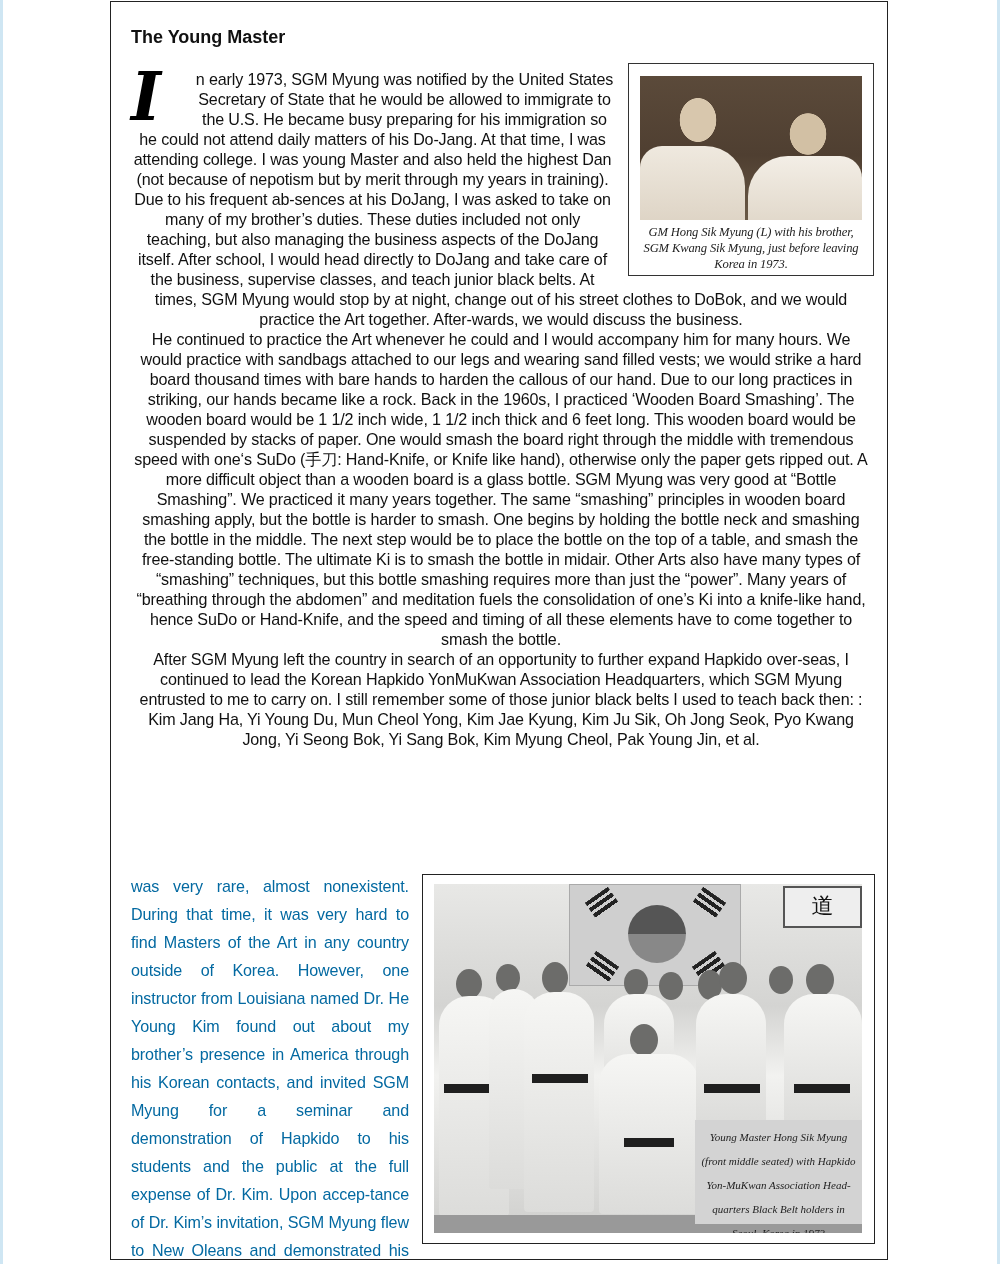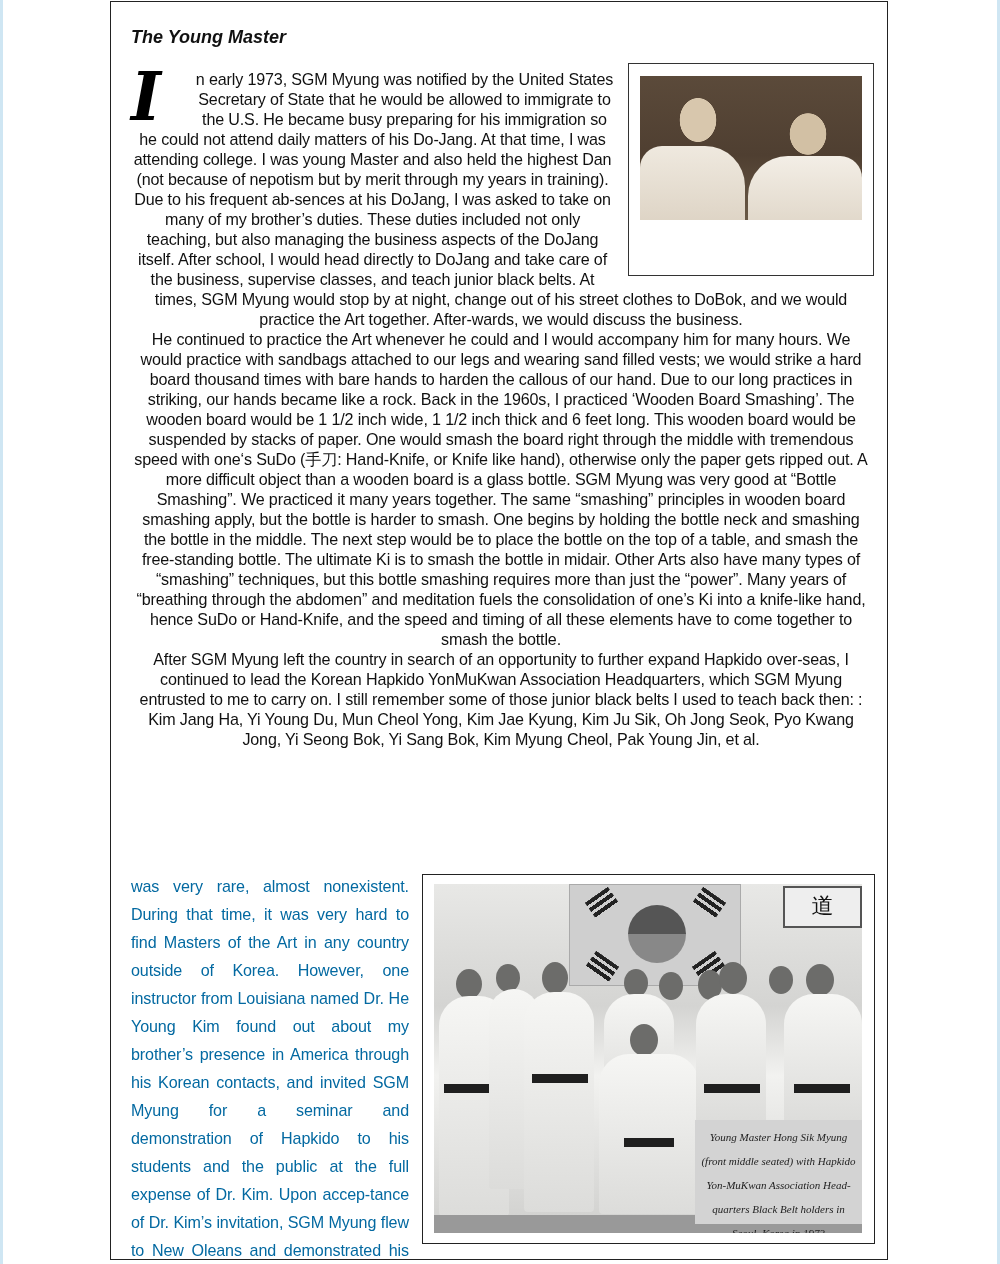--- a/index.html
+++ b/index.html
@@ -10,21 +10,21 @@
     color: #111;
   }
   .edge-left { position: absolute; left: 0; top: 0; width: 3px; height: 1264px; background: #cfe6f3; }
   .edge-right { position: absolute; right: 0; top: 0; width: 3px; height: 1264px; background: #cfe6f3; }
   .page-frame {
     position: absolute; left: 110px; top: 1px; width: 778px; height: 1259px;
     border: 1.5px solid #222; box-sizing: border-box;
   }
   .title {
     position: absolute; left: 131px; top: 27px;
-    font-size: 18px; font-weight: bold; color: #111; margin: 0; font-style: italic;
+    font-size: 18px; font-weight: bold; color: #111; margin: 0;
   }
   .body-text {
     position: absolute; left: 131px; top: 69px; width: 740px;
     font-size: 16.1px; line-height: 20px; color: #111;
     letter-spacing: -0.15px;
   }
   .body-text p { margin: 0; text-align: center; }
   .dropcap {
     float: left; font-family: "DejaVu Serif", serif; font-weight: bold;
     font-size: 64px; line-height: 52px; height: 56px; width: 62px;
@@ -110,20 +110,21 @@
 <div class="page-frame"></div>
 
 <h1 class="title">The Young Master</h1>
 
 <div class="body-text">
   <div class="photo-top-frame">
     <div class="photo-top" title="Two men in white martial arts uniforms">
       <div class="robe-left"></div>
       <div class="robe-right"></div>
     </div>
+    <div class="caption-top">GM Hong Sik Myung (L) with his brother, SGM Kwang Sik Myung, just before leaving Korea in 1973.</div>
   </div>
   <span class="dropcap">I</span>
   <p>n early 1973, SGM Myung was notified by the United States Secretary of State that he would be allowed to immigrate to the U.S. He became busy preparing for his immigration so he could not attend daily matters of his Do-Jang. At that time, I was attending college. I was young Master and also held the highest Dan (not because of nepotism but by merit through my years in training). Due to his frequent ab-sences at his DoJang, I was asked to take on many of my brother’s duties. These duties included not only teaching, but also managing the business aspects of the DoJang itself. After school, I would head directly to DoJang and take care of the business, supervise classes, and teach junior black belts. At times, SGM Myung would stop by at night, change out of his street clothes to DoBok, and we would practice the Art together. After-wards, we would discuss the business.</p>
   <p>He continued to practice the Art whenever he could and I would accompany him for many hours. We would practice with sandbags attached to our legs and wearing sand filled vests; we would strike a hard board thousand times with bare hands to harden the callous of our hand. Due to our long practices in striking, our hands became like a rock. Back in the 1960s, I practiced ‘Wooden Board Smashing’. The wooden board would be 1 1/2 inch wide, 1 1/2 inch thick and 6 feet long. This wooden board would be suspended by stacks of paper. One would smash the board right through the middle with tremendous speed with one‘s SuDo (手刀: Hand-Knife, or Knife like hand), otherwise only the paper gets ripped out. A more difficult object than a wooden board is a glass bottle. SGM Myung was very good at “Bottle Smashing”. We practiced it many years together. The same “smashing” principles in wooden board smashing apply, but the bottle is harder to smash. One begins by holding the bottle neck and smashing the bottle in the middle. The next step would be to place the bottle on the top of a table, and smash the free-standing bottle. The ultimate Ki is to smash the bottle in midair. Other Arts also have many types of “smashing” techniques, but this bottle smashing requires more than just the “power”. Many years of “breathing through the abdomen” and meditation fuels the consolidation of one’s Ki into a knife-like hand, hence SuDo or Hand-Knife, and the speed and timing of all these elements have to come together to smash the bottle.</p>
   <p>After SGM Myung left the country in search of an opportunity to further expand Hapkido over-seas, I continued to lead the Korean Hapkido YonMuKwan Association Headquarters, which SGM Myung entrusted to me to carry on. I still remember some of those junior black belts I used to teach back then: : Kim Jang Ha, Yi Young Du, Mun Cheol Yong, Kim Jae Kyung, Kim Ju Sik, Oh Jong Seok, Pyo Kwang Jong, Yi Seong Bok, Yi Sang Bok, Kim Myung Cheol, Pak Young Jin, et al.</p>
   <div class="para-spacer"></div>
 </div>
 
 <div class="left-col">
   <p>was very rare, almost nonexistent. During that time, it was very hard to find Masters of the Art in any country outside of Korea. However, one instructor from Louisiana named Dr. He Young Kim found out about my brother’s presence in America through his Korean contacts, and invited SGM Myung for a seminar and demonstration of Hapkido to his students and the public at the full expense of Dr. Kim. Upon accep-tance of Dr. Kim’s invitation, SGM Myung flew to New Oleans and demonstrated his techniques to Dr. Kim’s students and the general pub-lic to further popularize the Art in that territory.</p>

